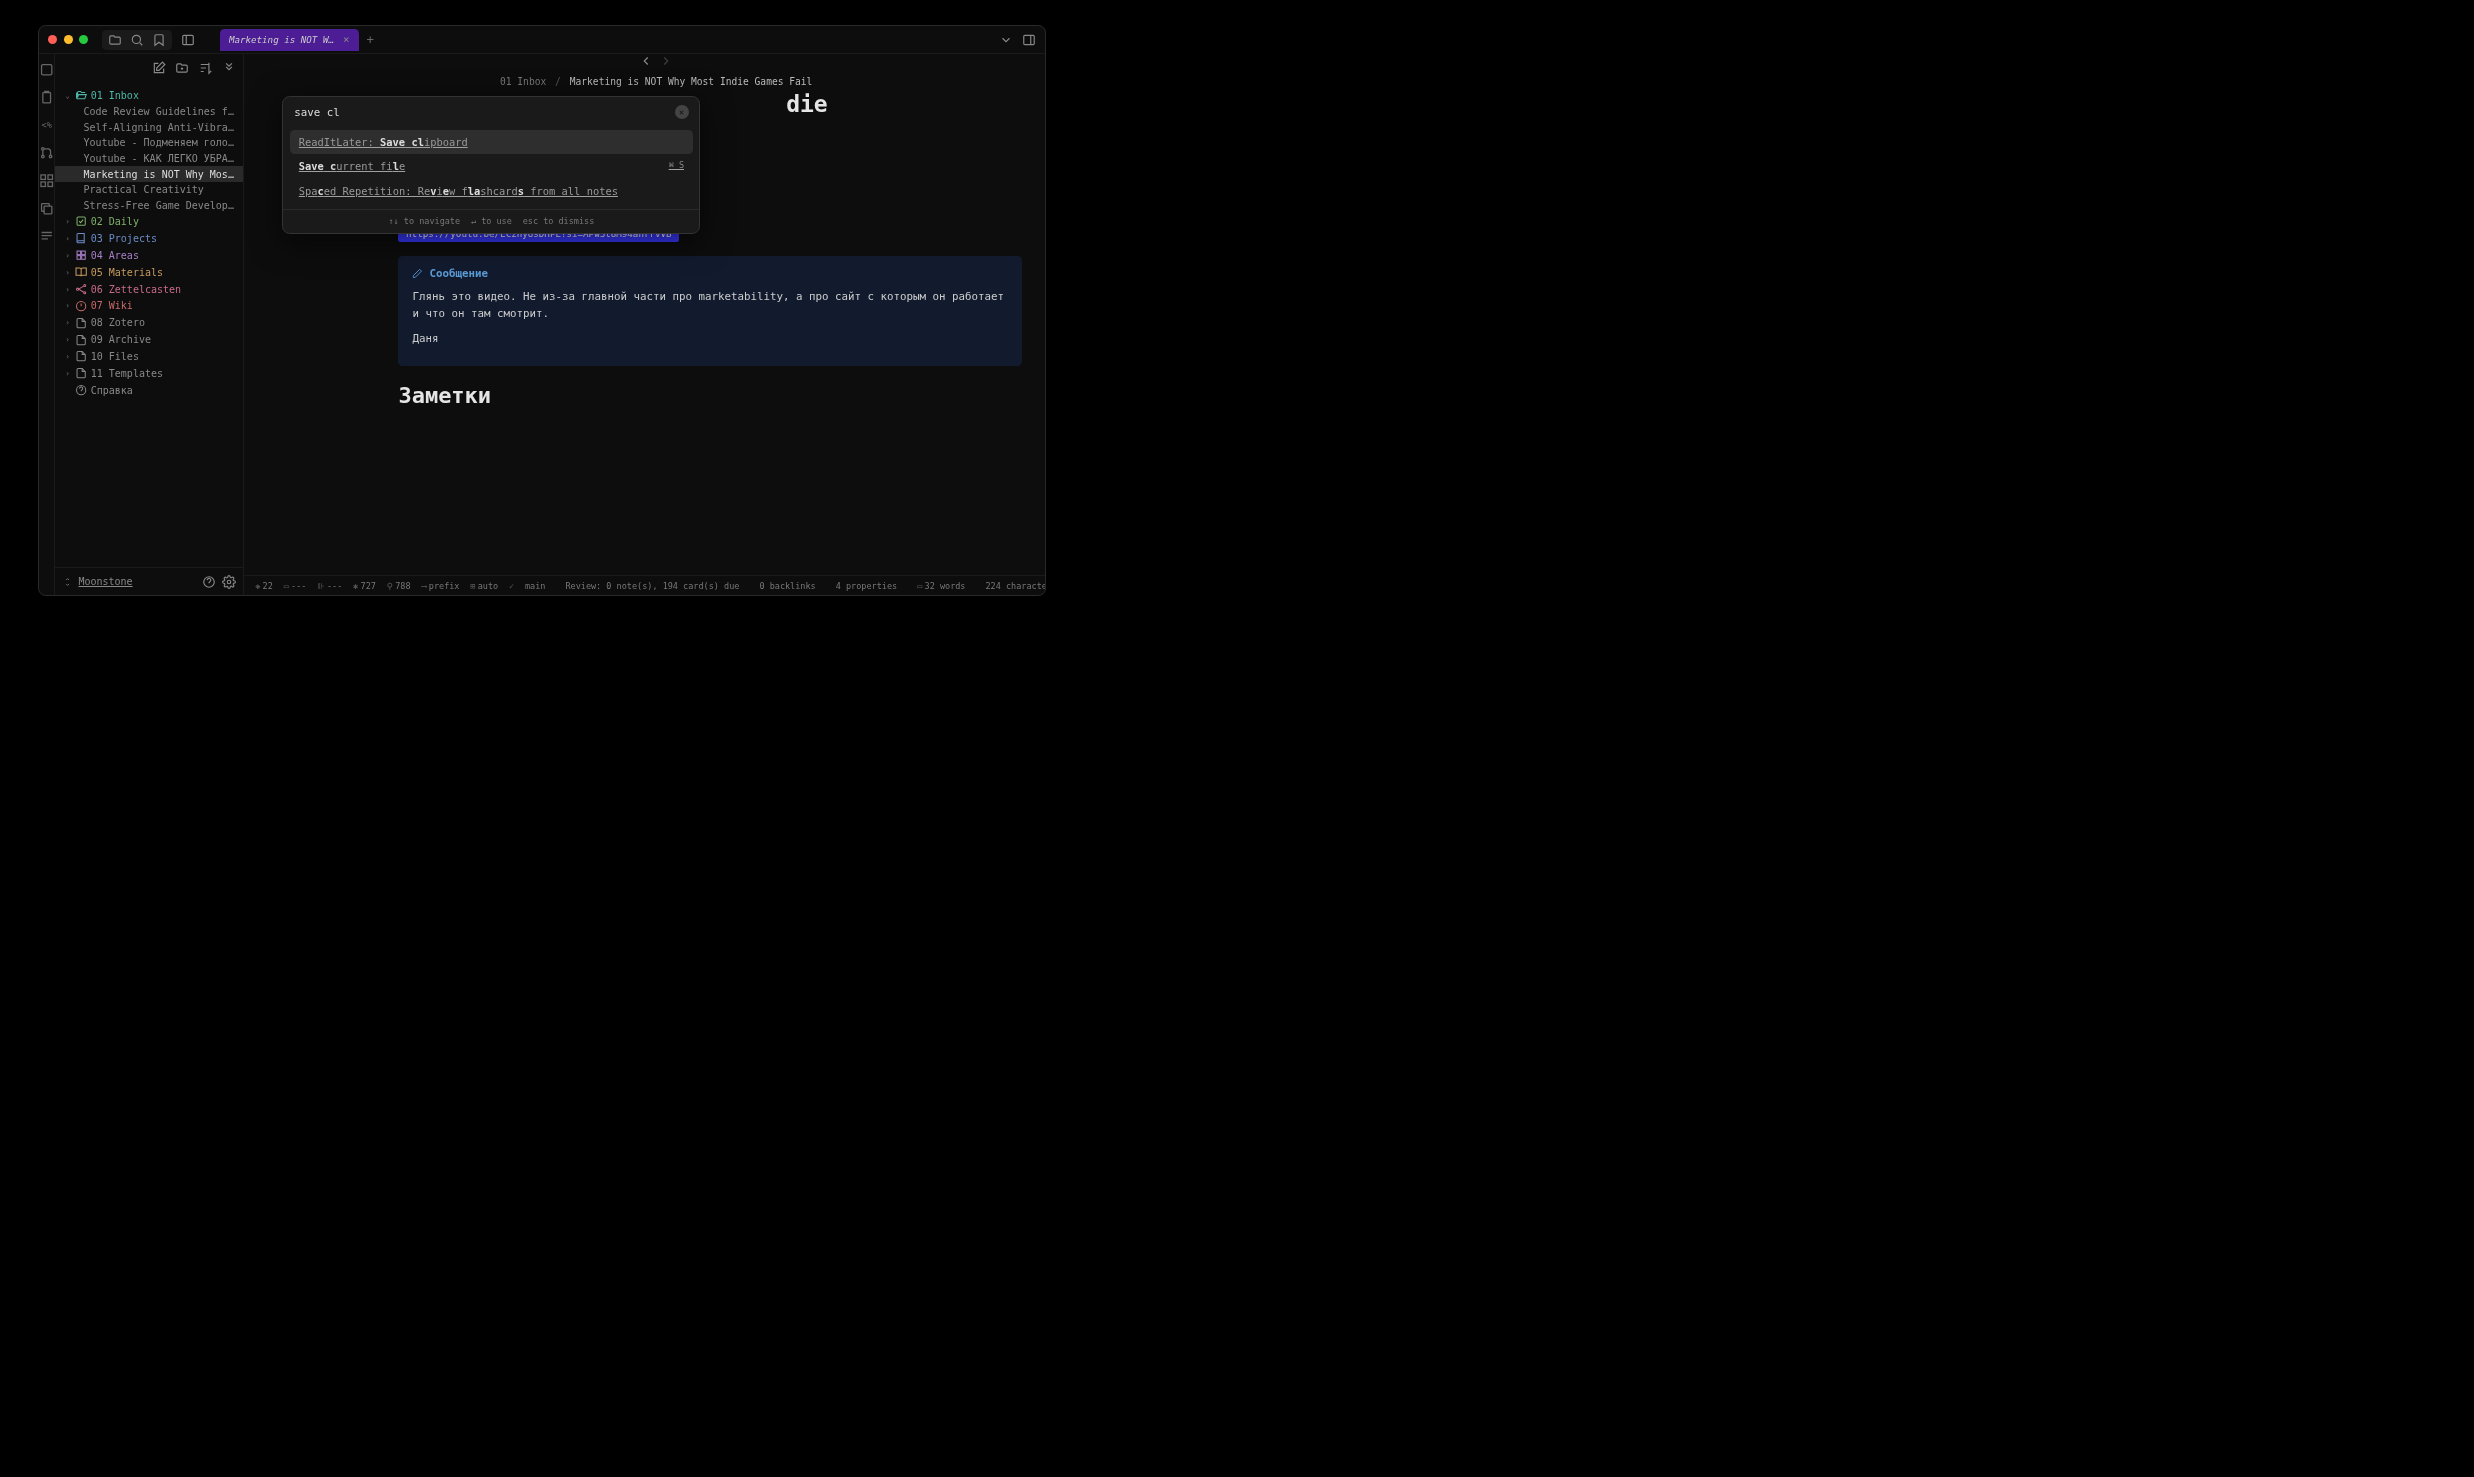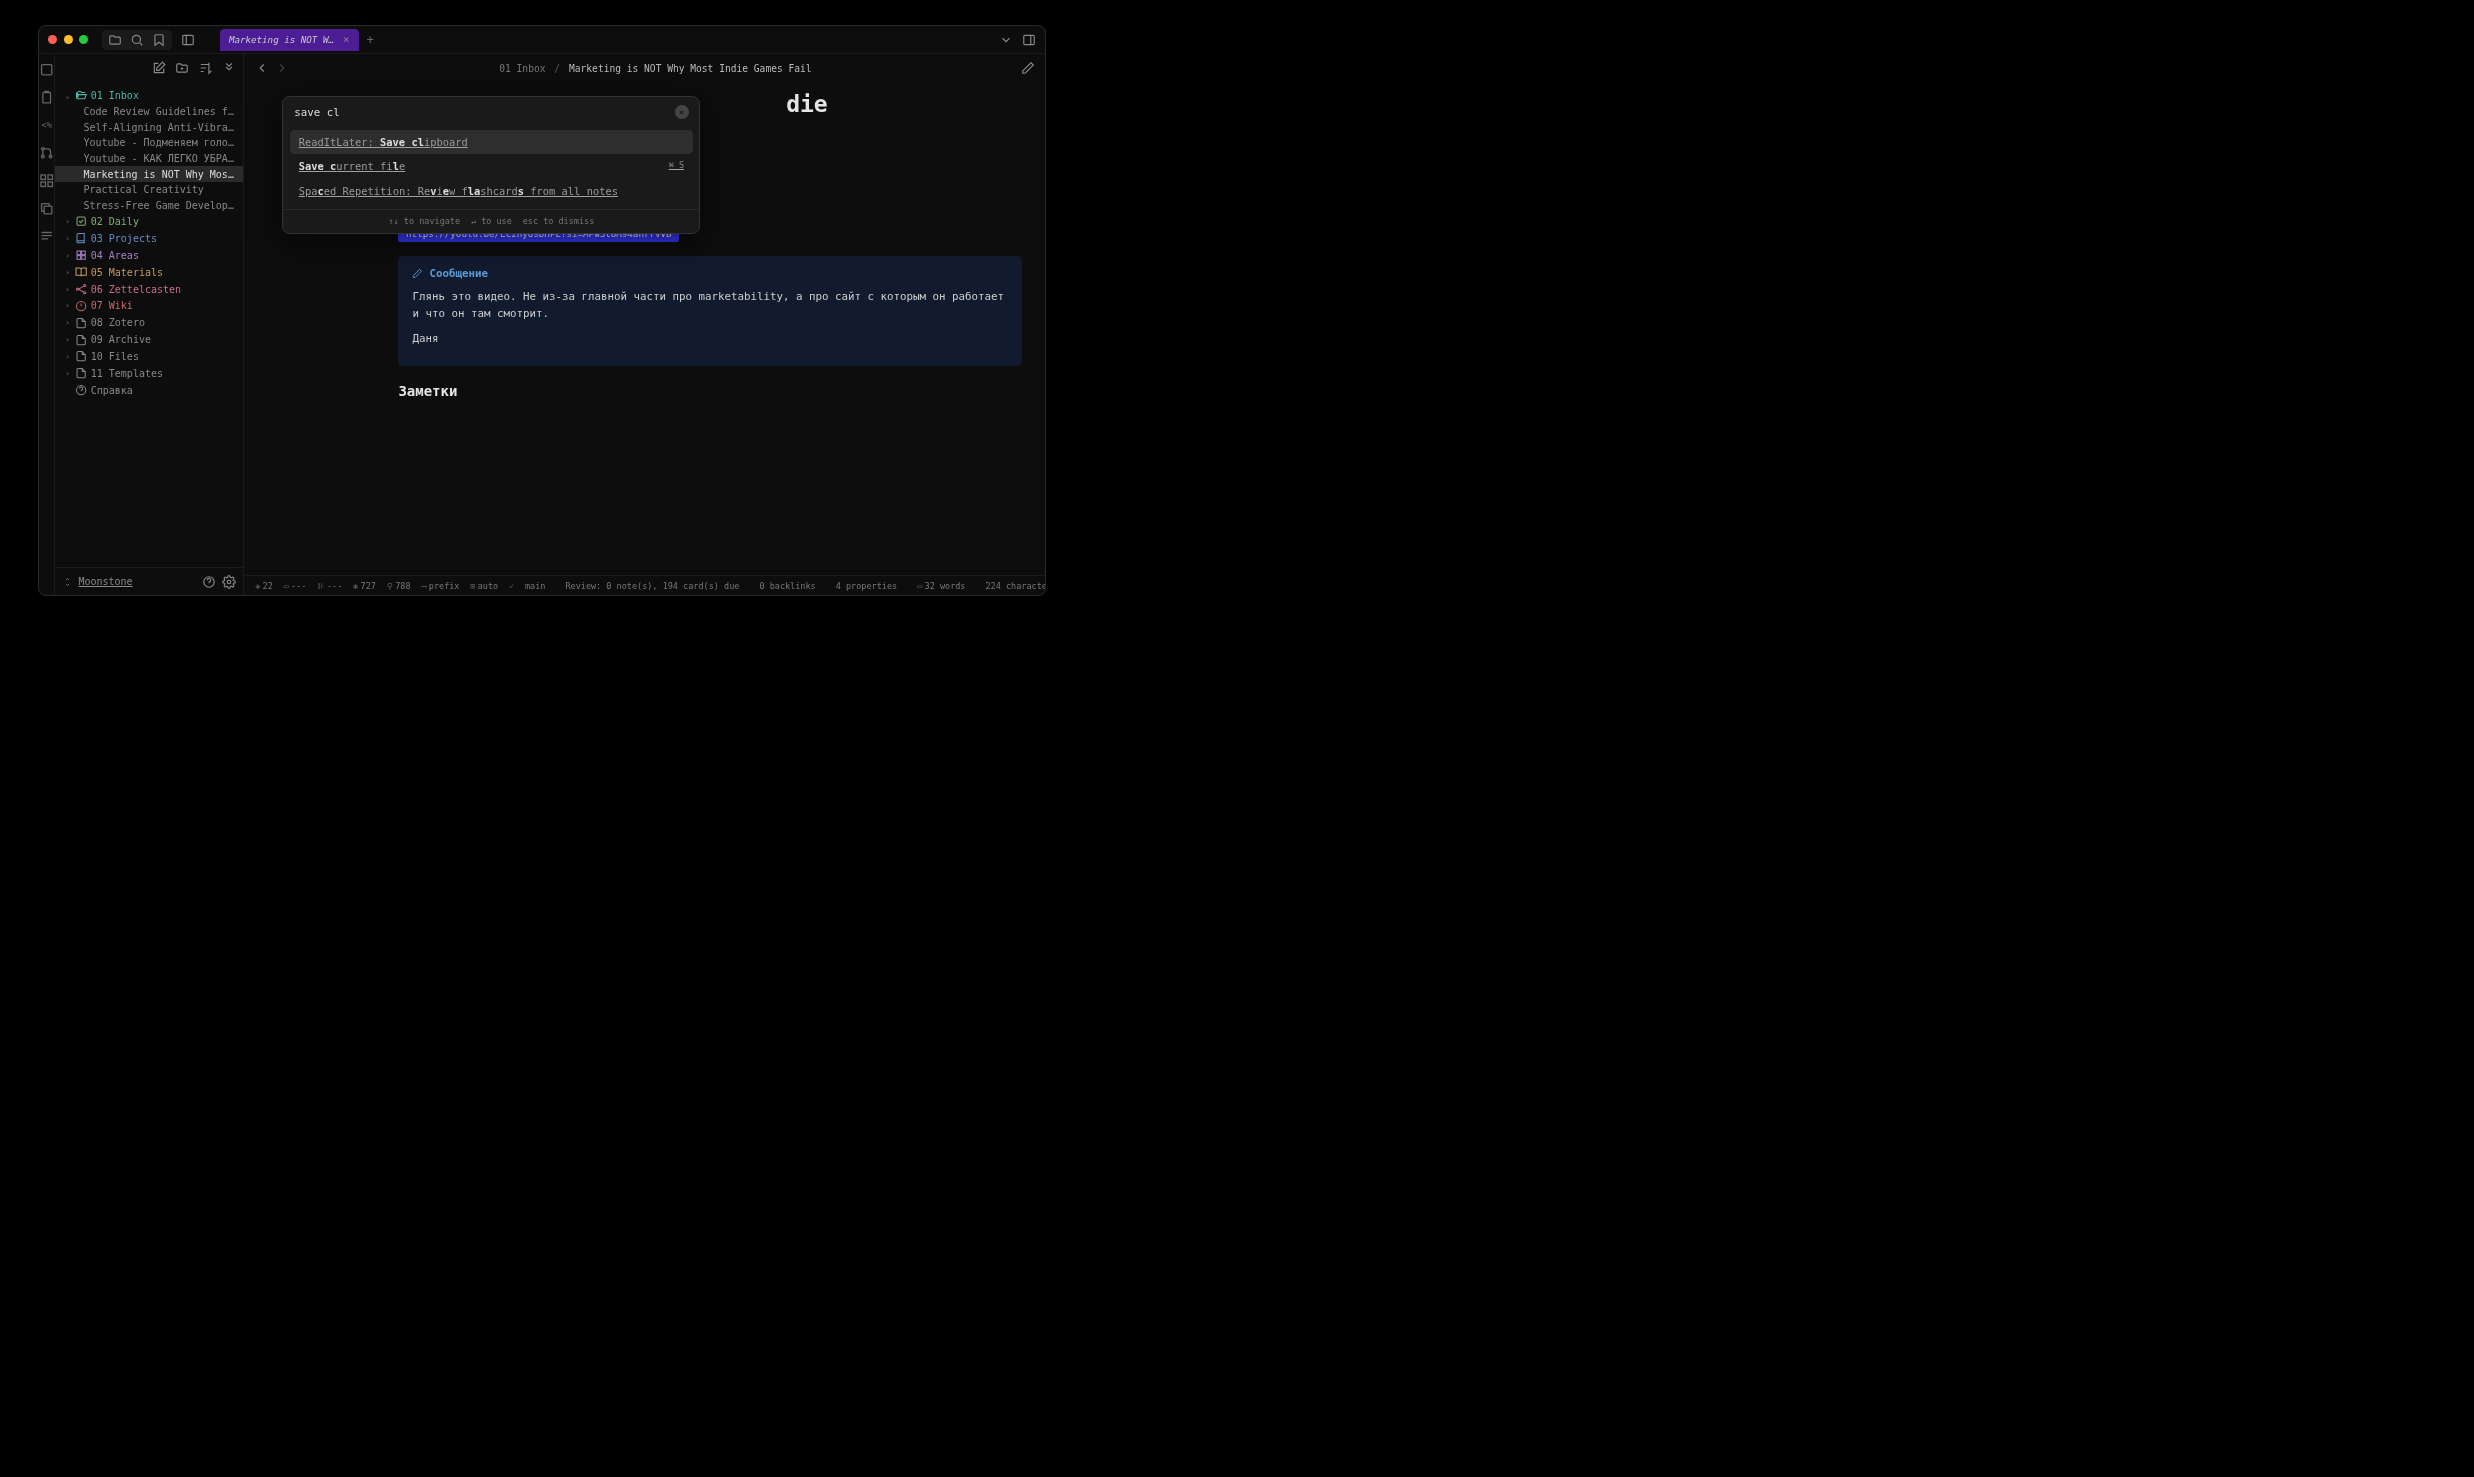--- a/index.html
+++ b/index.html
@@ -67,21 +67,21 @@
 .c-purple { color: #a87fc7; }
 .c-orange { color: #c79b5f; }
 .c-pink { color: #c76b8c; }
 .c-red { color: #c76b6b; }
 .c-gray { color: #888; }
 
 .sidebar-footer { height: 28px; border-top: 0.8px solid #1a1a1a; display: flex; align-items: center; padding: 0 7.7px; gap: 6.2px; }
 .vault-name { flex: 1; color: #888; font-size: 10px; text-decoration: underline; }
 
 .main { flex: 1; display: flex; flex-direction: column; position: relative; }
-.main-header { height: 28px; display: flex; align-items: center; padding: 0 10.8px; gap: 7.7px; }
+.main-header { height: 28px; display: flex; align-items: center; padding: 0 10.8px; gap: 7.7px; flex-direction: column; }
 .nav-arrows { display: flex; gap: 6.2px; }
 .breadcrumb { flex: 1; text-align: center; font-size: 9.6px; }
 .breadcrumb .bc-parent { color: #777; }
 .breadcrumb .bc-sep { color: #555; margin: 0 3.1px; }
 .breadcrumb .bc-current { color: #bbb; }
 .main-header-right { display: flex; gap: 7.7px; }
 
 .content { flex: 1; overflow-y: auto; padding: 7.7px 46px 15.4px 154px; color: #ccc; }
 .doc-title { font-size: 23px; font-weight: 700; color: #e5e5e5; margin-bottom: 15.4px; line-height: 1.3; }
 
@@ -94,21 +94,21 @@
 .prop-val.date { display: flex; align-items: center; gap: 4.6px; }
 .add-prop { color: #666; cursor: pointer; }
 
 .link-chip { display: inline-block; background: #3838ff; color: #fff; padding: 3.1px 7.7px; border-radius: 2.3px; font-size: 9.2px; margin-bottom: 14px; }
 
 .callout { background: #121b2e; border-radius: 4.6px; padding: 10.8px 14px; margin-bottom: 17px; }
 .callout-title { display: flex; align-items: center; gap: 6.2px; color: #5b9bd5; font-weight: 600; margin-bottom: 7.7px; font-size: 10.8px; }
 .callout-body { color: #ccc; line-height: 1.6; font-size: 10.8px; }
 .callout-body p { margin-bottom: 7.7px; }
 
-.heading2 { font-size: 14px; font-weight: 700; color: #e5e5e5; margin-top: 7.7px; }
+.heading2 { font-size: 22px; font-weight: 700; color: #e5e5e5; margin-top: 7.7px; }
 
 .palette {
   position: absolute;
   left: 38px; top: 42px;
   width: 418px;
   background: #1a1a1a;
   border: 0.8px solid #333;
   border-radius: 7.7px;
   box-shadow: 0 7.7px 31px rgba(0,0,0,0.6);
   z-index: 100;

